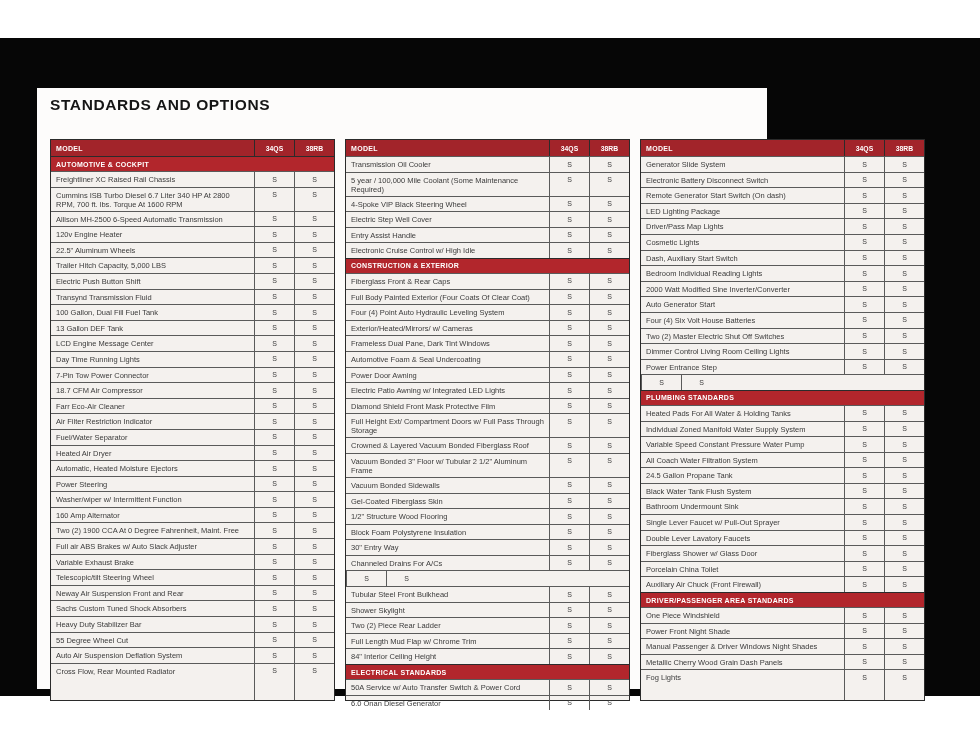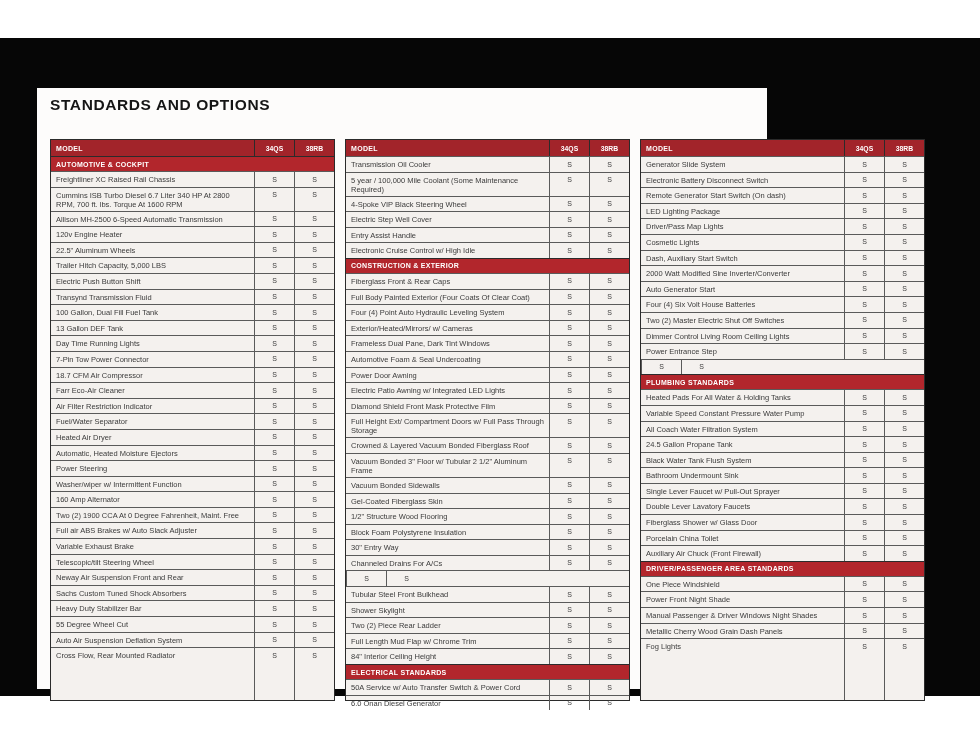--- a/index.html
+++ b/index.html
@@ -89,20 +89,25 @@
               <div class="tr-label">100 Gallon, Dual Fill Fuel Tank</div>
               <div class="tr-cell">S</div>
               <div class="tr-cell">S</div>
             </div>
             <div class="t-row">
               <div class="tr-label">13 Gallon DEF Tank</div>
               <div class="tr-cell">S</div>
               <div class="tr-cell">S</div>
             </div>
             <div class="t-row">
+              <div class="tr-label">LCD Engine Message Center</div>
+              <div class="tr-cell">S</div>
+              <div class="tr-cell">S</div>
+            </div>
+            <div class="t-row">
               <div class="tr-label">Day Time Running Lights</div>
               <div class="tr-cell">S</div>
               <div class="tr-cell">S</div>
             </div>
             <div class="t-row">
               <div class="tr-label">7-Pin Tow Power Connector</div>
               <div class="tr-cell">S</div>
               <div class="tr-cell">S</div>
             </div>
             <div class="t-row">
@@ -404,20 +409,25 @@
               <div class="tr-label">Cosmetic Lights</div>
               <div class="tr-cell">S</div>
               <div class="tr-cell">S</div>
             </div>
             <div class="t-row">
               <div class="tr-label">Dash, Auxiliary Start Switch</div>
               <div class="tr-cell">S</div>
               <div class="tr-cell">S</div>
             </div>
             <div class="t-row">
+              <div class="tr-label">Bedroom Individual Reading Lights</div>
+              <div class="tr-cell">S</div>
+              <div class="tr-cell">S</div>
+            </div>
+            <div class="t-row">
               <div class="tr-label">2000 Watt Modified Sine Inverter/Converter</div>
               <div class="tr-cell">S</div>
               <div class="tr-cell">S</div>
             </div>
             <div class="t-row">
               <div class="tr-label">Auto Generator Start</div>
               <div class="tr-cell">S</div>
               <div class="tr-cell">S</div>
             </div>
             <div class="t-row">
@@ -440,20 +450,25 @@
               <div class="tr-cell">S</div>
               <div class="tr-cell">S</div>
             </div>
             <div class="t-row">
               <div class="tr-cell">S</div>
               <div class="tr-cell">S</div>
             </div>
             <div class="t-section">PLUMBING STANDARDS</div>
             <div class="t-row">
               <div class="tr-label">Heated Pads For All Water &amp; Holding Tanks</div>
+              <div class="tr-cell">S</div>
+              <div class="tr-cell">S</div>
+            </div>
+            <div class="t-row">
+              <div class="tr-label">Individual Zoned Manifold Water Supply System</div>
               <div class="tr-cell">S</div>
               <div class="tr-cell">S</div>
             </div>
             <div class="t-row">
               <div class="tr-label">Variable Speed Constant Pressure Water Pump</div>
               <div class="tr-cell">S</div>
               <div class="tr-cell">S</div>
             </div>
             <div class="t-row">
               <div class="tr-label">All Coach Water Filtration System</div>

